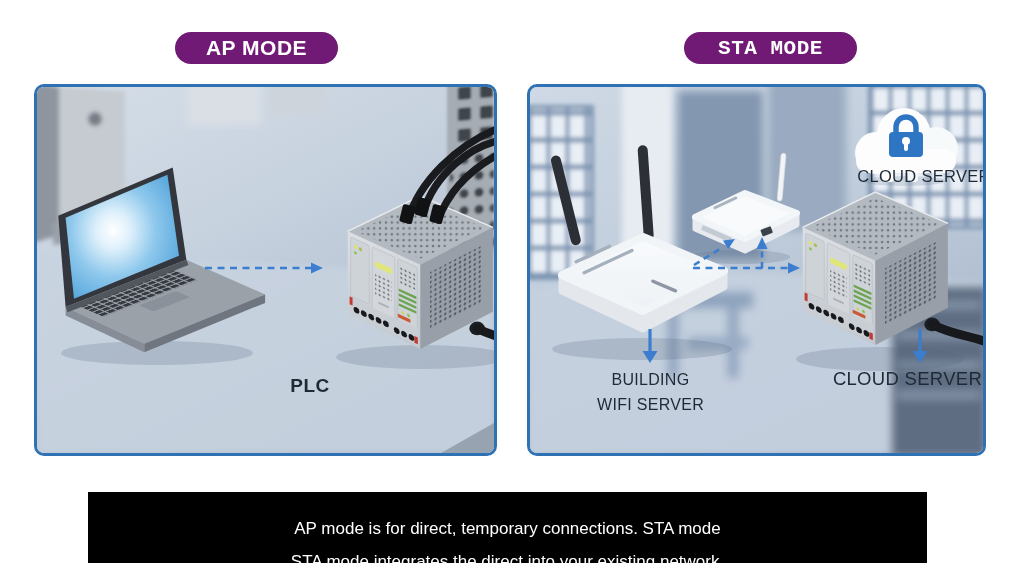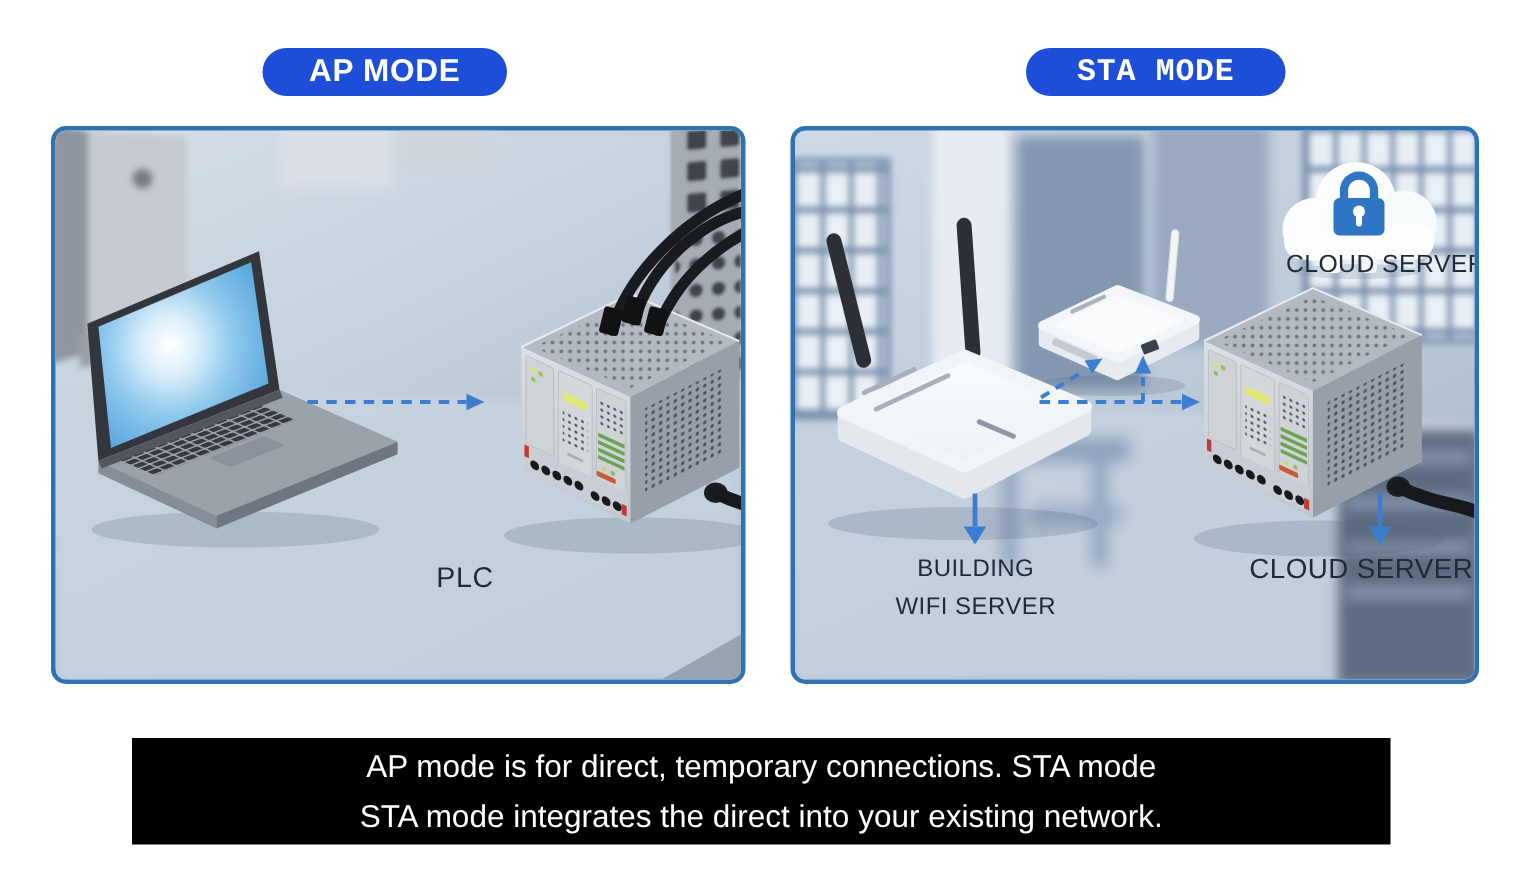--- a/index.html
+++ b/index.html
@@ -1,42 +1,42 @@
 <!DOCTYPE html>
 <html><head>
 <meta charset="utf-8">
 <style>
   html,body{margin:0;padding:0;}
   body{
     width:1024px;height:585px;position:relative;background:#ffffff;
     font-family:"Liberation Sans", sans-serif;overflow:hidden;
   }
   .badge{
-    position:absolute;top:32px;height:32px;border-radius:16px;background:#1d4ed8;
+    position:absolute;top:32px;height:32px;border-radius:16px;background:#701a75;
     color:#fff;font-size:21px;font-weight:600;letter-spacing:.5px;
     display:flex;align-items:center;justify-content:center;box-sizing:border-box;
   }
   .badge-ap{left:175px;width:163px;}
   .badge-sta{left:684px;width:173px;font-family:Liberation Mono, monospace;}
   .panel{
     position:absolute;top:84px;height:372px;border:3px solid #2f72b4;border-radius:10px;
     overflow:hidden;box-sizing:border-box;background:#c6d1de;
   }
   .panel-left{left:34px;width:463px;}
   .panel-right{left:527px;width:459px;}
   .scene{position:absolute;left:0;top:0;width:100%;height:100%;display:block;}
   symbol{overflow:visible;}
   .lbl{position:absolute;color:#1e2a36;text-align:center;z-index:5;}
-  .lbl-plc{left:203px;top:288px;width:140px;font-size:19px;font-weight:400;letter-spacing:.5px;text-align:center;}
+  .lbl-plc{left:203px;top:288px;width:140px;font-size:19px;font-weight:700;letter-spacing:.5px;text-align:center;}
   .lbl-cloud-top{left:314px;top:80px;width:160px;font-size:16.5px;font-weight:500;letter-spacing:.3px;}
   .lbl-bldg{left:28px;top:280px;width:185px;font-size:16px;line-height:25px;font-weight:500;letter-spacing:.3px;}
   .lbl-cloud-bot{left:285px;top:281px;width:185px;font-size:18.5px;font-weight:500;letter-spacing:.3px;}
   .caption{
     position:absolute;left:88px;top:492px;width:839px;height:71px;background:#000000;
-    color:#ffffff;text-align:center;font-size:21px;line-height:33px;padding-top:3px;
+    color:#ffffff;text-align:center;font-size:17px;line-height:33px;padding-top:20px;
     box-sizing:border-box;font-weight:400;
   }
 </style>
 </head>
 <body>
 
 <svg width="0" height="0" style="position:absolute" aria-hidden="true">
   <defs>
     <linearGradient id="bgL" x1="0" y1="0" x2="0.6" y2="1">
       <stop offset="0" stop-color="#d5dee8"></stop>

